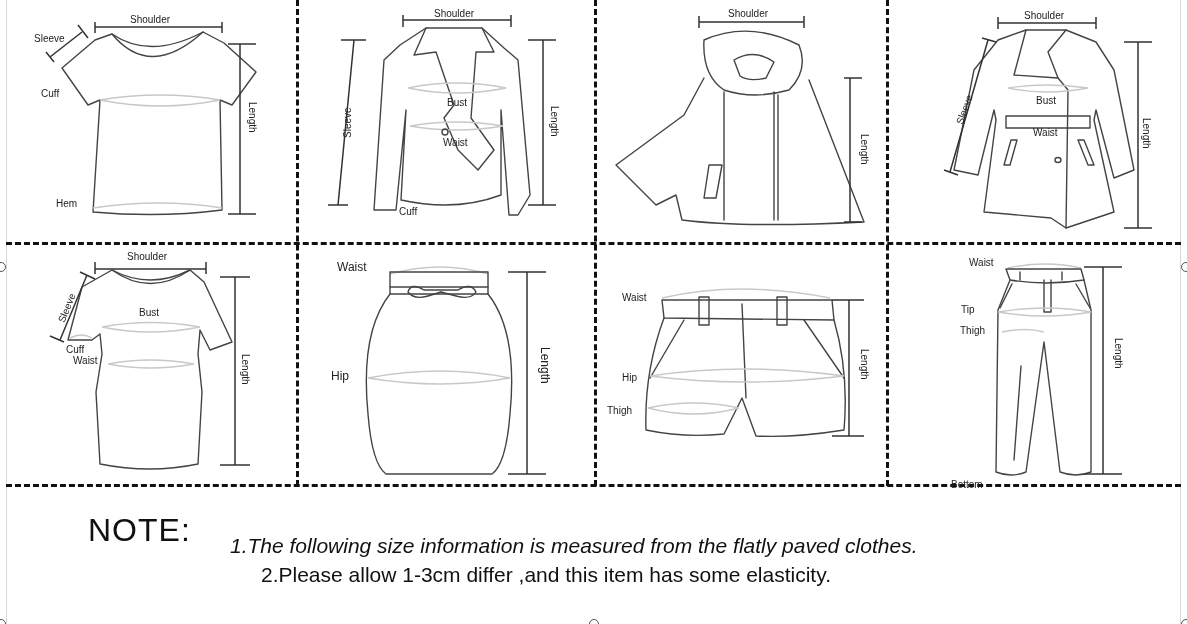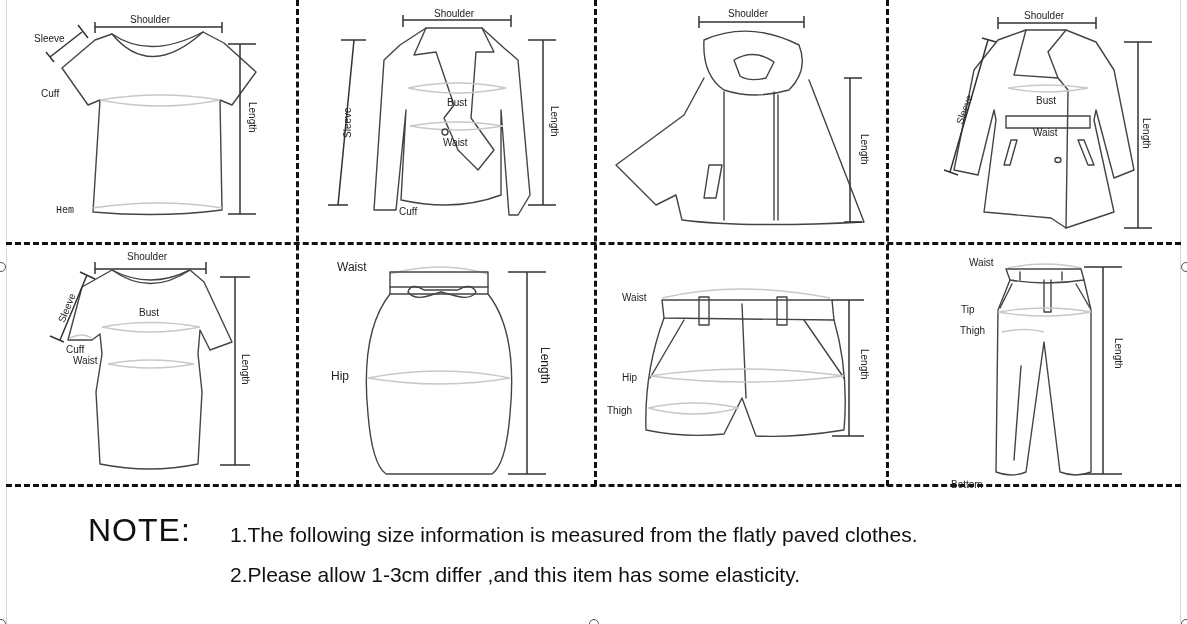--- a/index.html
+++ b/index.html
@@ -42,21 +42,21 @@
     <path class="g" d="M112 34 Q150 80 203 32 L224 43 L256 72 L232 105 L220 100 L222 210 Q160 218 93 212 L100 100 L88 105 L62 68 L95 40 Z"></path>
     <path class="g" d="M112 34 Q150 60 203 32"></path>
     <path class="e" d="M100 100 Q160 90 220 100 Q160 112 100 100"></path>
     <path class="e" d="M93 208 Q160 198 222 208"></path>
     <path class="m" d="M50 57 L82 32 M46 52 L54 62 M78 25 L88 38"></path>
     <path class="m" d="M240 44 V214 M228 44 H256 M228 214 H256"></path>
   </svg>
   <span class="lbl" style="left:130px;top:14px;">Shoulder</span>
   <span class="lbl" style="left:34px;top:33px;">Sleeve</span>
   <span class="lbl" style="left:41px;top:88px;">Cuff</span>
-  <span class="lbl" style="left:56px;top:205px;font-family:Liberation Mono, monospace;">Hem</span>
+  <span class="lbl" style="left:56px;top:198px;">Hem</span>
   <span class="lbl rot" style="left:258px;top:102px;transform:rotate(90deg);">Length</span>
 </div>
 
 <div class="cell" style="left:296px;top:0;width:298px;height:242px;">
   <svg width="298" height="242">
     <path class="m" d="M107 20 H215 M107 15 V27 M215 15 V27"></path>
     <path class="g" d="M130 28 L186 28 L208 48 L222 60 L234 195 L222 215 L213 215 L205 110 L205 195 Q160 212 105 200 L110 110 L100 210 L78 210 L88 60 L104 45 Z"></path>
     <path class="g" d="M130 28 L118 55 L140 52 L158 105 L148 118 L162 150 L182 170 L198 150 L175 118 L180 52 L198 52 L186 28"></path>
     <path class="e" d="M112 88 Q160 78 210 88 Q160 98 112 88"></path>
     <path class="e" d="M114 126 Q160 118 207 126 Q160 134 114 126"></path>
@@ -171,14 +171,14 @@
     <path class="m" d="M198 25 H236 M217 25 V232 M198 232 H236"></path>
   </svg>
   <span class="lbl" style="left:83px;top:15px;">Waist</span>
   <span class="lbl" style="left:75px;top:62px;">Tip</span>
   <span class="lbl" style="left:74px;top:83px;">Thigh</span>
   <span class="lbl" style="left:65px;top:237px;">Bottom</span>
   <span class="lbl rot" style="left:238px;top:96px;transform:rotate(90deg);">Length</span>
 </div>
 
 <div class="note-title">NOTE:</div>
-<div class="note-line" style="top:523px;">1.The following size information is measured from the flatly paved clothes.</div>
-<div class="note-line" style="top:563px;">2.Please allow 1-3cm differ ,and this item has some elasticity.</div>
+<div class="note-line" style="top:534px;font-style:italic;">1.The following size information is measured from the flatly paved clothes.</div>
+<div class="note-line" style="top:563px;margin-left:31px;">2.Please allow 1-3cm differ ,and this item has some elasticity.</div>
 
 </body></html>

